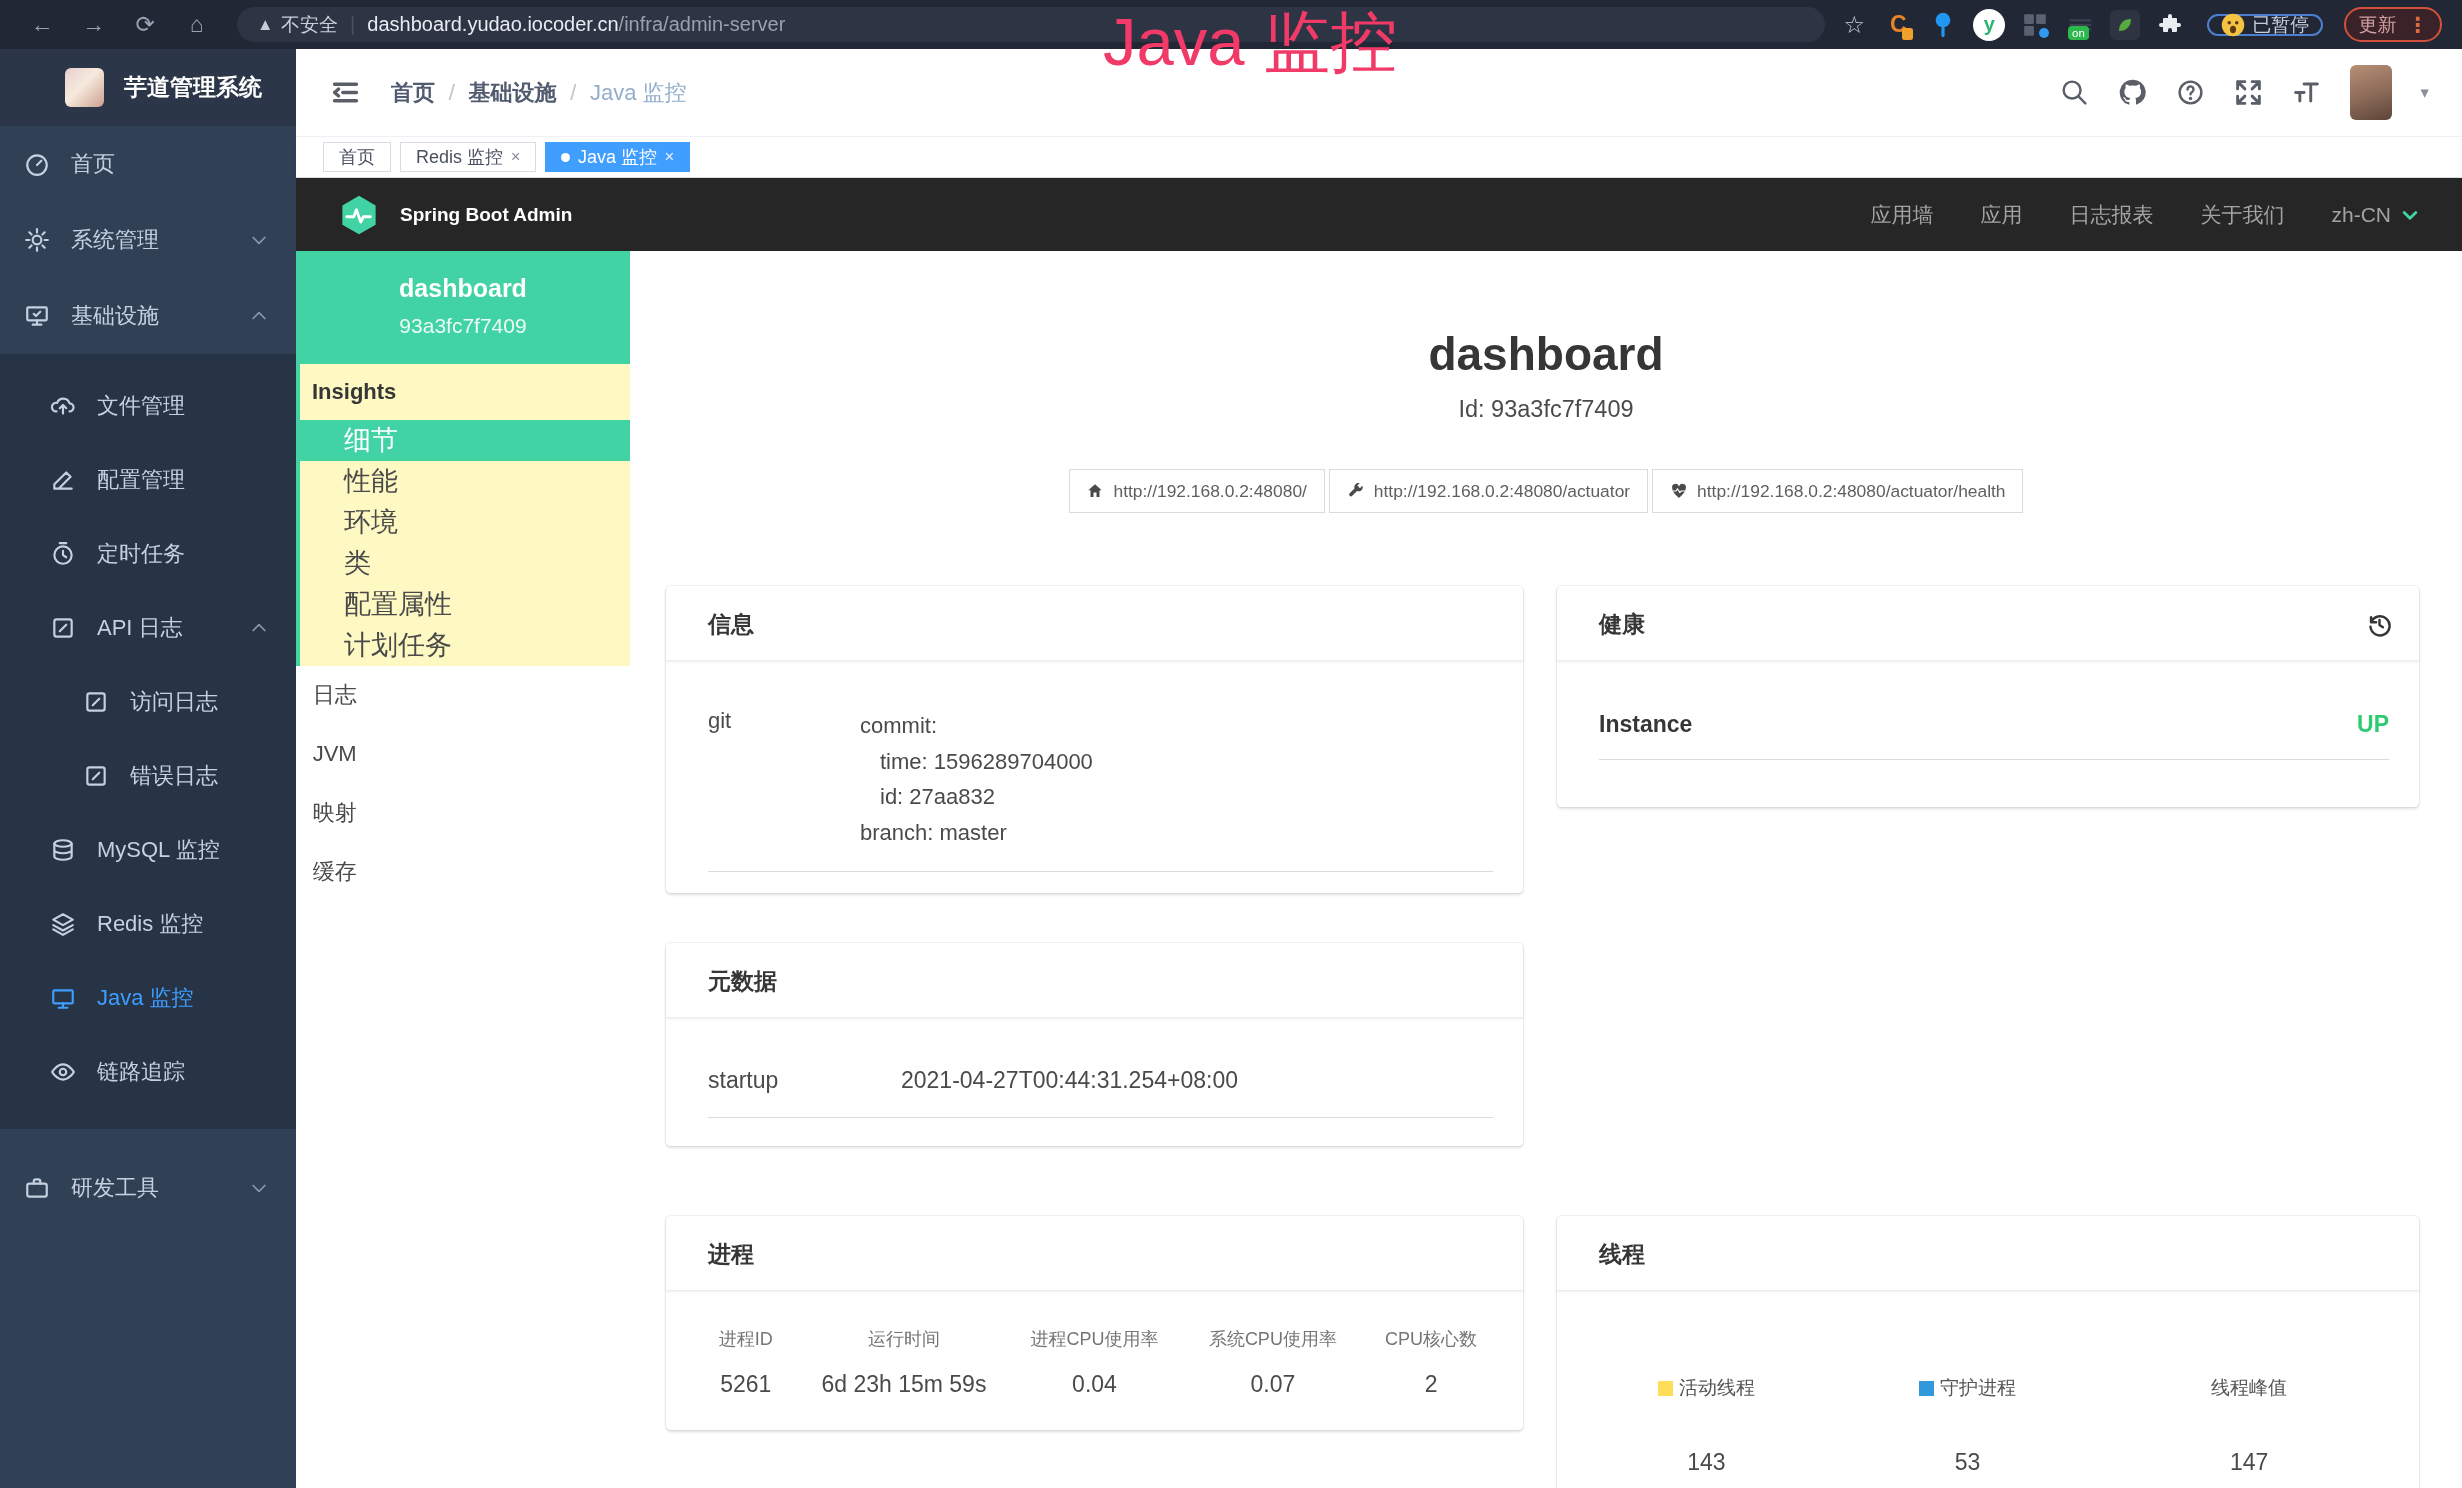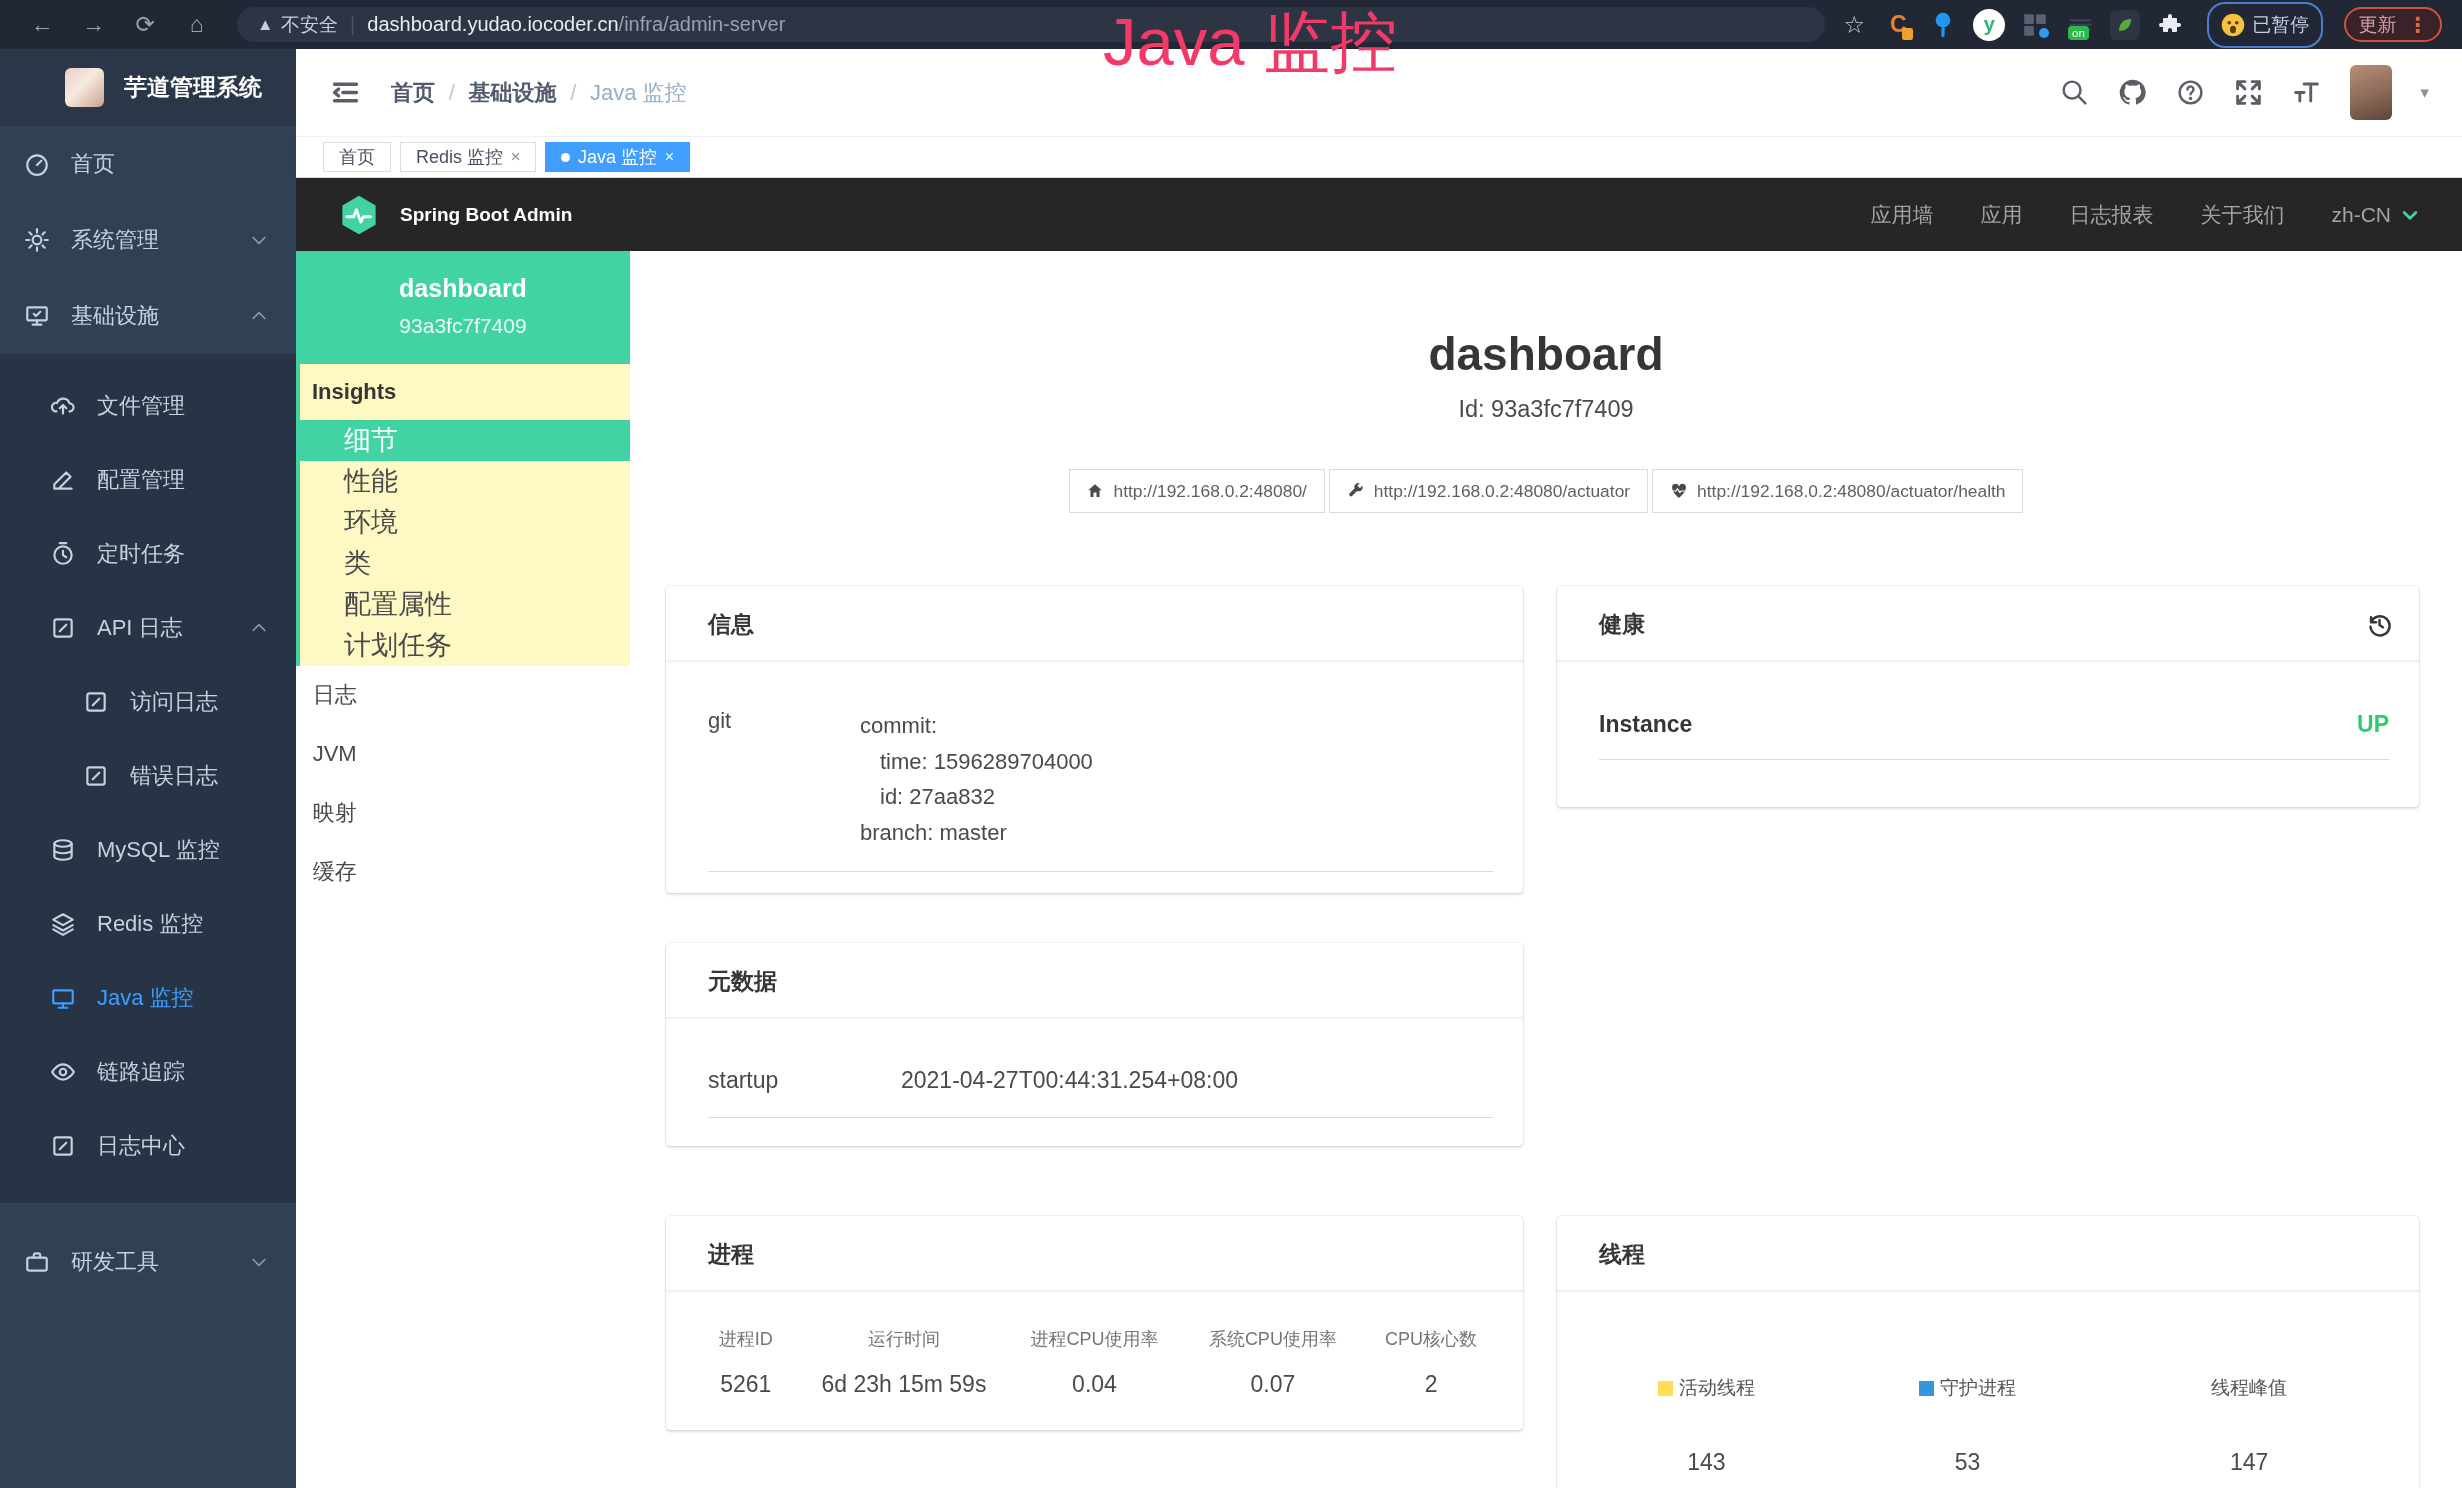--- a/index.html
+++ b/index.html
@@ -12,21 +12,21 @@
 .url-pill { flex:1; height:35px; background:#2d3444; border-radius:17.4px; display:flex; align-items:center; padding:0 20px; margin:0 10.6px; min-width:0; }
 .url-pill .warn { color:#c8cdd8; font-size:16.7px; margin-right:7.6px; }
 .url-pill .sec { color:#c8cdd8; font-size:19px; margin-right:12px; }
 .url-pill .sep { color:#4a5264; font-size:20px; margin-right:12px; }
 .url-host { color:#e8ebf1; font-size:20px; white-space:nowrap; }
 .url-path { color:#99a1af; font-size:20px; white-space:nowrap; }
 .star { color:#c9ced8; font-size:24px; margin-right:10.6px; }
 .ext-row { display:flex; align-items:center; gap:15px; margin-right:13.7px; }
 .ext { width:30px; height:30px; display:flex; align-items:center; justify-content:center; position:relative; border-radius:6px; }
 .ext svg { display:block; }
-.paused-pill { height:46px; border:2.3px solid #4d7fd0; border-radius:18px; display:flex; align-items:center; gap:7.6px; padding:0 12px; margin-right:13.7px; }
+.paused-pill { height:22px; border:2.3px solid #4d7fd0; border-radius:18px; display:flex; align-items:center; gap:7.6px; padding:0 12px; margin-right:13.7px; }
 .paused-pill .face { width:24px; height:24px; flex:none; }
 .paused-pill .txt { color:#c6cede; font-size:19px; }
 .update-pill { height:35px; border:2.3px solid #d2513c; border-radius:18px; background:#392329; display:flex; align-items:center; gap:10.6px; padding:0 12px; }
 .update-pill .txt { color:#cf9da1; font-size:19px; }
 .update-pill .dots { color:#df6a3f; font-size:21px; font-weight:bold; letter-spacing:0; }
 
 
 .app-row { display:flex; height:1440px; }
 .sidebar { width:296px; background:#304156; color:#c6d1e0; flex:none; display:flex; flex-direction:column; }
 .logo-row { height:77px; display:flex; align-items:center; padding-left:65px; gap:20px; background:#2b3648; flex:none; }
@@ -319,27 +319,20 @@
               <path d="M8 21h8M12 17v4"></path>
             </svg>
           <span>Java 监控</span>
         </div>
         <div class="sitem lvl2">
           <svg class="sicon" viewBox="0 0 24 24">
               <path d="M2 12s4-7 10-7 10 7 10 7-4 7-10 7-10-7-10-7z"></path>
               <circle cx="12" cy="12" r="3"></circle>
             </svg>
           <span>链路追踪</span>
-        </div>
-        <div class="sitem lvl2">
-          <svg class="sicon" viewBox="0 0 24 24">
-              <rect x="4" y="4" width="16" height="16" rx="2"></rect>
-              <path d="M9 15l6-6"></path>
-            </svg>
-          <span>日志中心</span>
         </div>
         <div class="sub-pad"></div>
         <div class="sitem top dev-item">
           <svg class="sicon" viewBox="0 0 24 24">
               <rect x="3" y="8" width="18" height="12" rx="2"></rect>
               <path d="M9 8V6a2 2 0 0 1 2-2h2a2 2 0 0 1 2 2v2"></path>
             </svg>
           <span>研发工具</span>
           <svg class="chev" viewBox="0 0 24 24">
               <path d="M5 9l7 7 7-7"></path>

